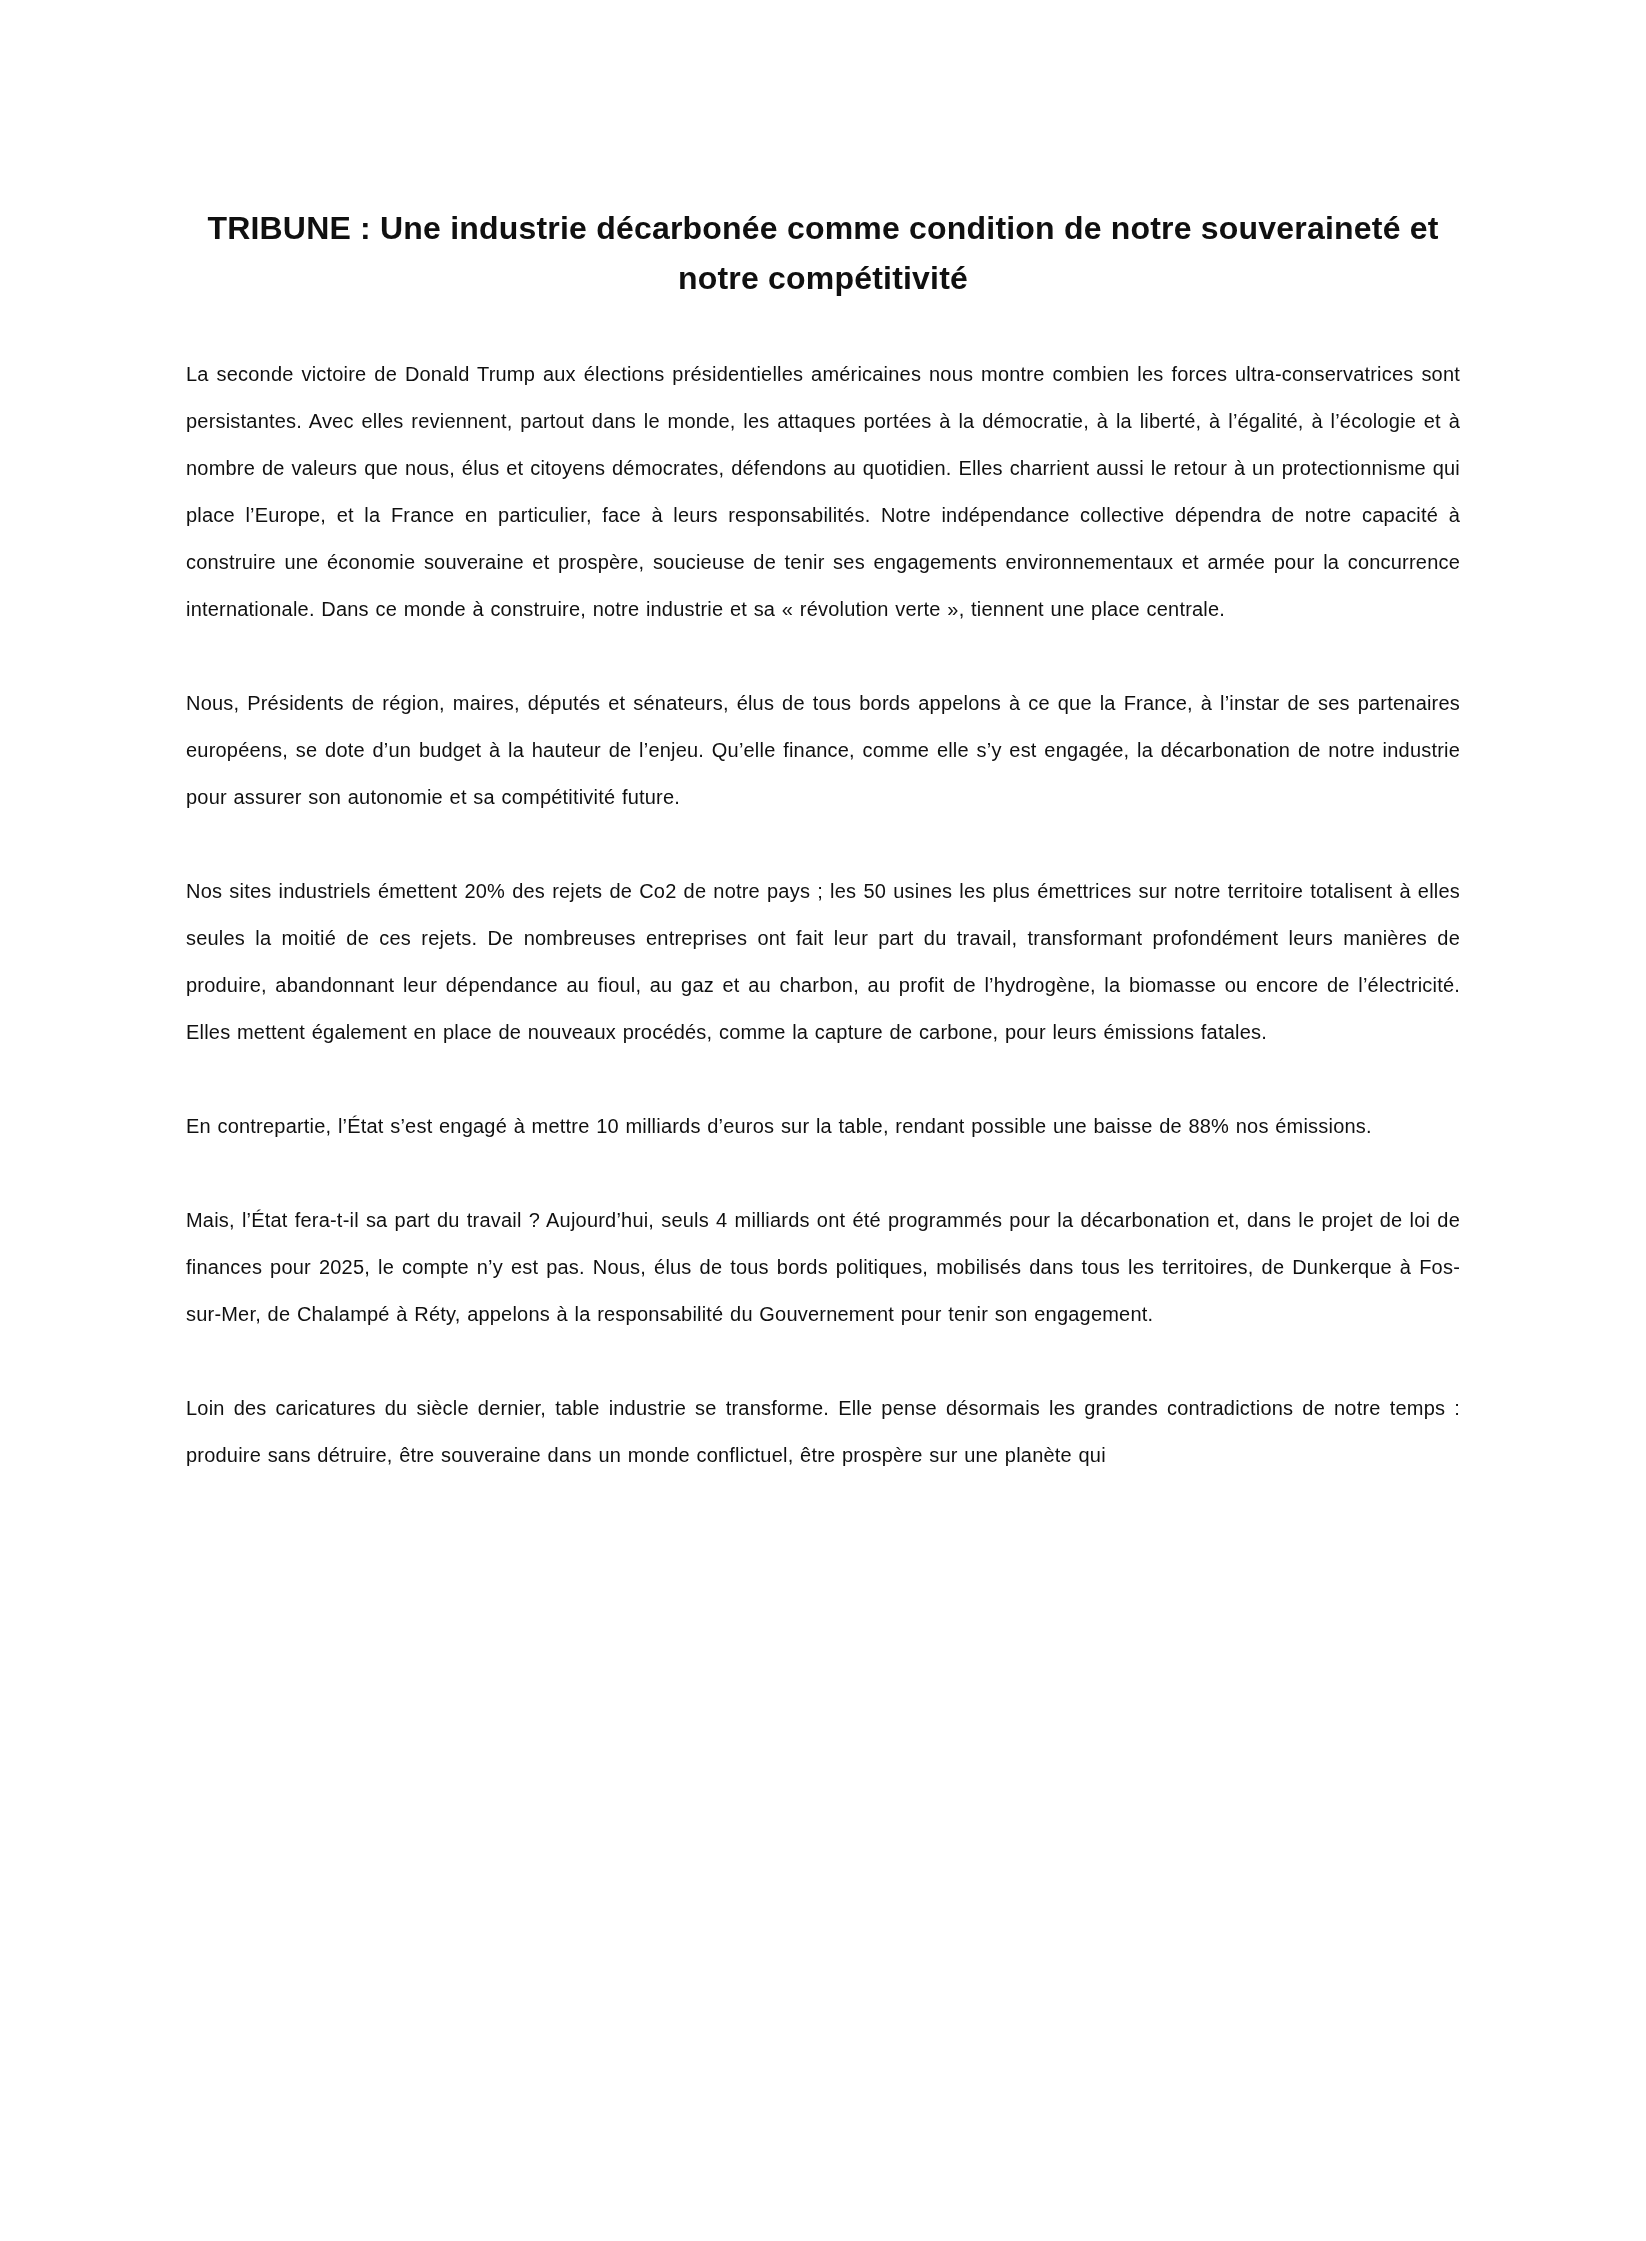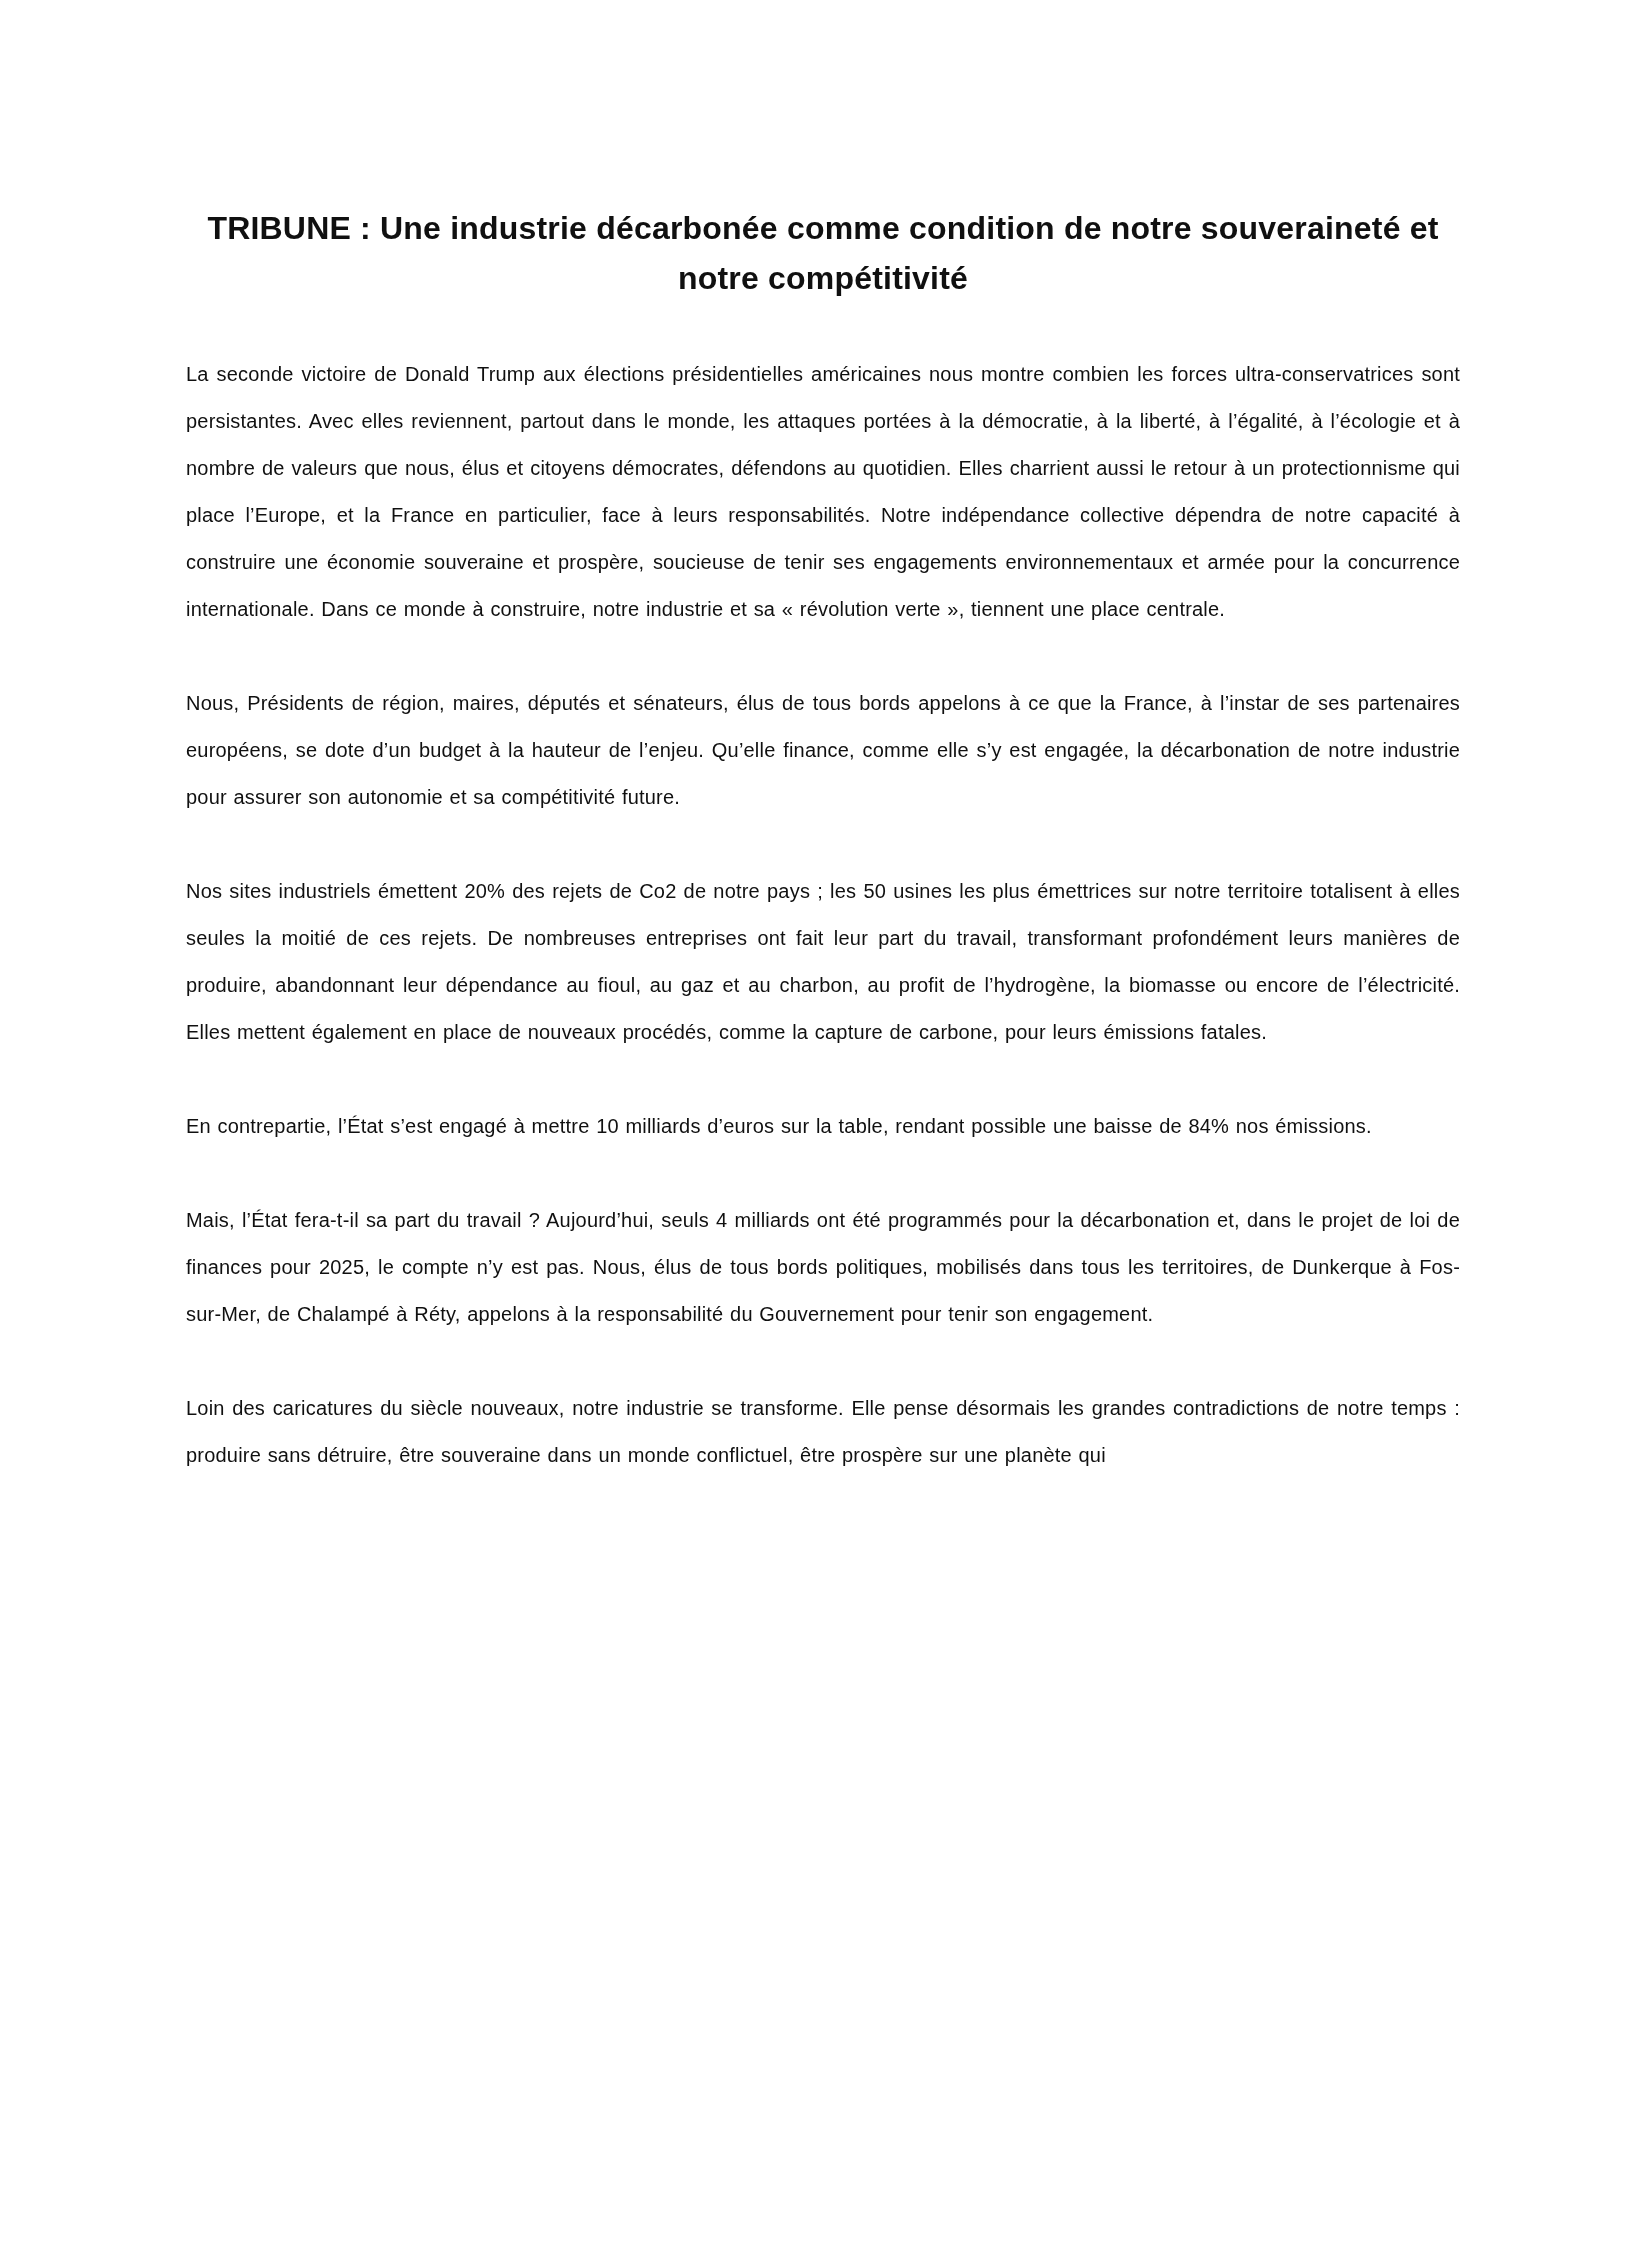--- a/index.html
+++ b/index.html
@@ -56,22 +56,22 @@
 <div class="page">
   <div class="content">
     <h1 class="doc-title">TRIBUNE : Une industrie décarbonée comme condition de notre souveraineté et notre compétitivité</h1>
 
     <p class="doc-paragraph">La seconde victoire de Donald Trump aux élections présidentielles américaines nous montre combien les forces ultra-conservatrices sont persistantes. Avec elles reviennent, partout dans le monde, les attaques portées à la démocratie, à la liberté, à l’égalité, à l’écologie et à nombre de valeurs que nous, élus et citoyens démocrates, défendons au quotidien. Elles charrient aussi le retour à un protectionnisme qui place l’Europe, et la France en particulier, face à leurs responsabilités. Notre indépendance collective dépendra de notre capacité à construire une économie souveraine et prospère, soucieuse de tenir ses engagements environnementaux et armée pour la concurrence internationale. Dans ce monde à construire, notre industrie et sa « révolution verte », tiennent une place centrale.</p>
 
     <p class="doc-paragraph">Nous, Présidents de région, maires, députés et sénateurs, élus de tous bords appelons à ce que la France, à l’instar de ses partenaires européens, se dote d’un budget à la hauteur de l’enjeu. Qu’elle finance, comme elle s’y est engagée, la décarbonation de notre industrie pour assurer son autonomie et sa compétitivité future.</p>
 
     <p class="doc-paragraph">Nos sites industriels émettent 20% des rejets de Co2 de notre pays ; les 50 usines les plus émettrices sur notre territoire totalisent à elles seules la moitié de ces rejets. De nombreuses entreprises ont fait leur part du travail, transformant profondément leurs manières de produire, abandonnant leur dépendance au fioul, au gaz et au charbon, au profit de l’hydrogène, la biomasse ou encore de l’électricité. Elles mettent également en place de nouveaux procédés, comme la capture de carbone, pour leurs émissions fatales.</p>
 
-    <p class="doc-paragraph">En contrepartie, l’État s’est engagé à mettre 10 milliards d’euros sur la table, rendant possible une baisse de 84% nos émissions.</p>
+    <p class="doc-paragraph">En contrepartie, l’État s’est engagé à mettre 10 milliards d’euros sur la table, rendant possible une baisse de 88% nos émissions.</p>
 
     <p class="doc-paragraph">Mais, l’État fera-t-il sa part du travail ? Aujourd’hui, seuls 4 milliards ont été programmés pour la décarbonation et, dans le projet de loi de finances pour 2025, le compte n’y est pas. Nous, élus de tous bords politiques, mobilisés dans tous les territoires, de Dunkerque à Fos-sur-Mer, de Chalampé à Réty, appelons à la responsabilité du Gouvernement pour tenir son engagement.</p>
 
-    <p class="doc-paragraph">Loin des caricatures du siècle nouveaux, notre industrie se transforme. Elle pense désormais les grandes contradictions de notre temps : produire sans détruire, être souveraine dans un monde conflictuel, être prospère sur une planète qui</p>
+    <p class="doc-paragraph">Loin des caricatures du siècle dernier, table industrie se transforme. Elle pense désormais les grandes contradictions de notre temps : produire sans détruire, être souveraine dans un monde conflictuel, être prospère sur une planète qui</p>
   </div>
 
   <div class="page-bottom-edge"></div>
 </div>
 
 
 </body></html>

